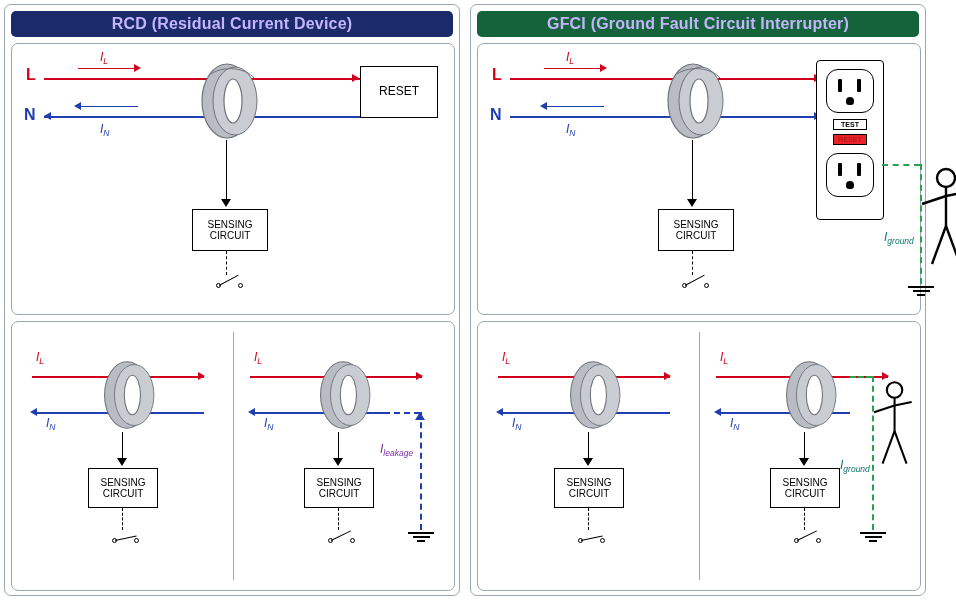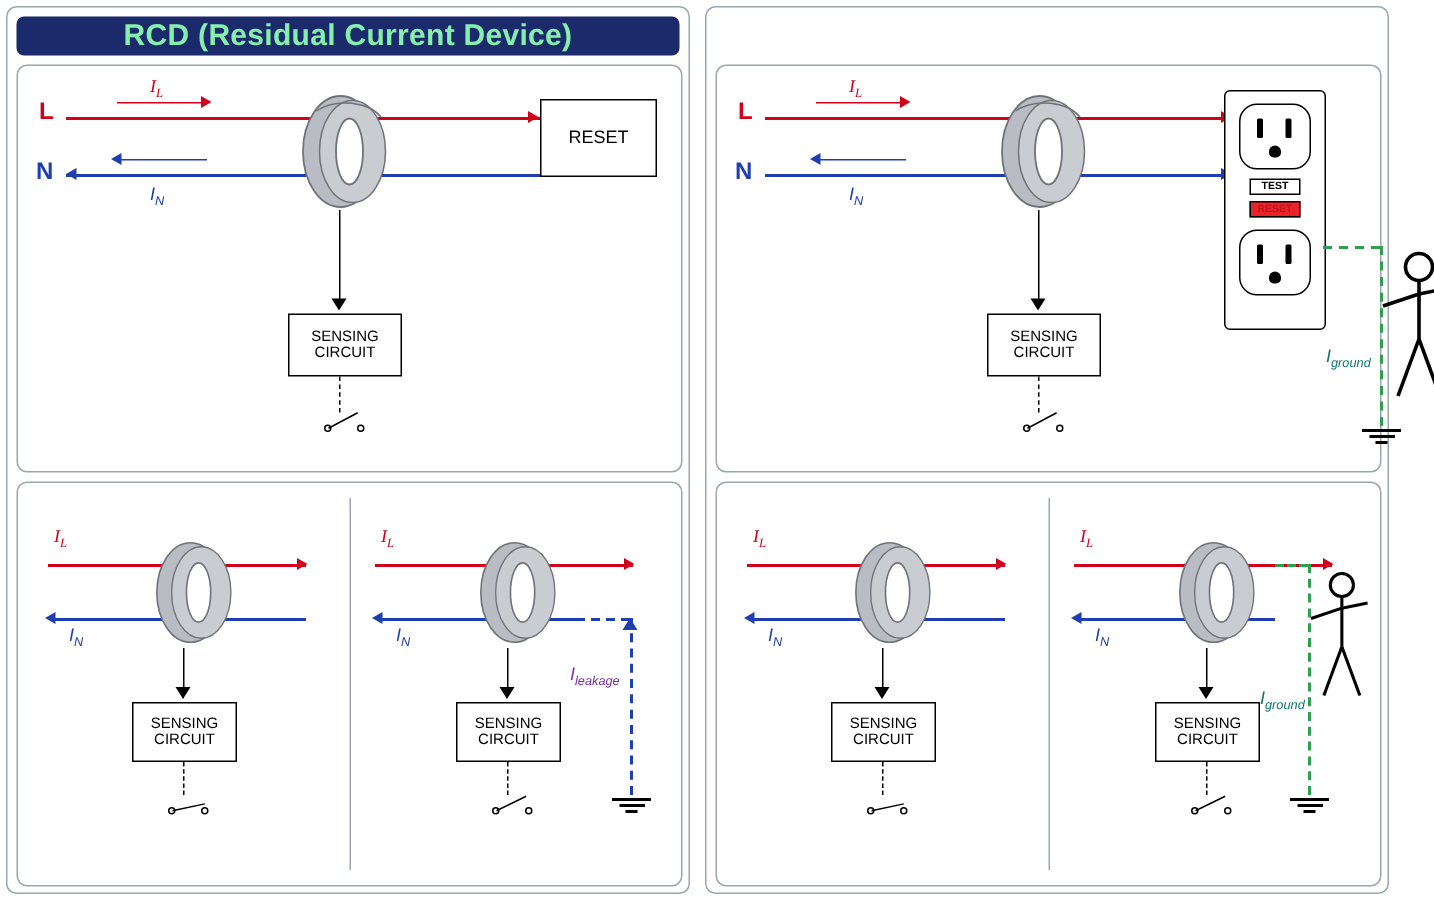--- a/index.html
+++ b/index.html
@@ -21,22 +21,22 @@
     box-sizing:border-box;
   }
   #panel-rcd{left:4px;}
   #panel-gfci{left:470px;}
 
   .panel-title{
     position:absolute;
     left:6px;right:6px;top:6px;
     height:26px;
     border-radius:5px;
-    color:#86efac;
-    font-size:20px;
+    color:#c4b5fd;
+    font-size:16px;
     font-weight:bold;
     display:flex;
     align-items:center;
     justify-content:center;
     letter-spacing:.2px;
   }
   #title-rcd{background:#1b2a6b;}
   #title-gfci{background:#14633a;}
 
   .subbox{
@@ -64,21 +64,21 @@
   .wire-dash-blue{border-top:2px dashed #1f3fb0;}
   .wire-dash-green{border-top:2.2px dashed #2e9e4f;}
   .vline{position:absolute;width:0;border-left-width:2px;border-left-style:solid;}
   .vdash-blue{border-left:2px dashed #1f3fb0;}
   .vdash-green{border-left:2.2px dashed #2e9e4f;}
   .vblack{border-left:1.6px solid #000;}
   .vdash-black{border-left:1.6px dashed #000;}
 
   .lbl{position:absolute;font-style:italic;font-size:12px;white-space:nowrap;}
   .lbl sub{font-size:8.5px;font-style:italic;}
-  .lbl-red{color:#d0021b;font-family:Liberation Serif, serif;}
+  .lbl-red{color:#d0021b;}
   .lbl-blue{color:#1f3fb0;}
   .lbl-green{color:#0f766e;}
   .lbl-purple{color:#7b2fa0;}
   .term{position:absolute;font-size:16px;font-weight:bold;}
   .term-L{color:#d0021b;}
   .term-N{color:#1f3fb0;}
 
   
   .arrow{position:absolute;width:0;height:0;}
   .arr-right-red{border-left:7px solid #d0021b;border-top:4px solid transparent;border-bottom:4px solid transparent;}
@@ -253,20 +253,21 @@
       <span>CIRCUIT</span>
     </div>
     <div class="vline vdash-black" style="left:326px;top:186px;height:22px;"></div>
     <div class="sw-dot" style="left:316px;top:216px;"></div>
     <div class="sw-dot" style="left:338px;top:216px;"></div>
     <div class="sw-bar" style="left:319px;top:218px;width:22px;transform:rotate(-26deg);"></div>
   </div>
 </div>
 
 <div class="panel" id="panel-gfci">
+  <div class="panel-title" id="title-gfci">GFCI (Ground Fault Circuit Interrupter)</div>
 
   <div class="subbox main-box">
 
     <div class="term term-L" style="left:14px;top:22px;">L</div>
     <div class="term term-N" style="left:12px;top:62px;">N</div>
 
     <div class="wire wire-L" style="left:32px;top:34px;width:312px;"></div>
     <div class="arrow arr-right-red" style="left:336px;top:30px;"></div>
     <div class="wire wire-N" style="left:32px;top:72px;width:312px;"></div>
     <div class="arrow arr-right-blue" style="left:336px;top:68px;"></div>

